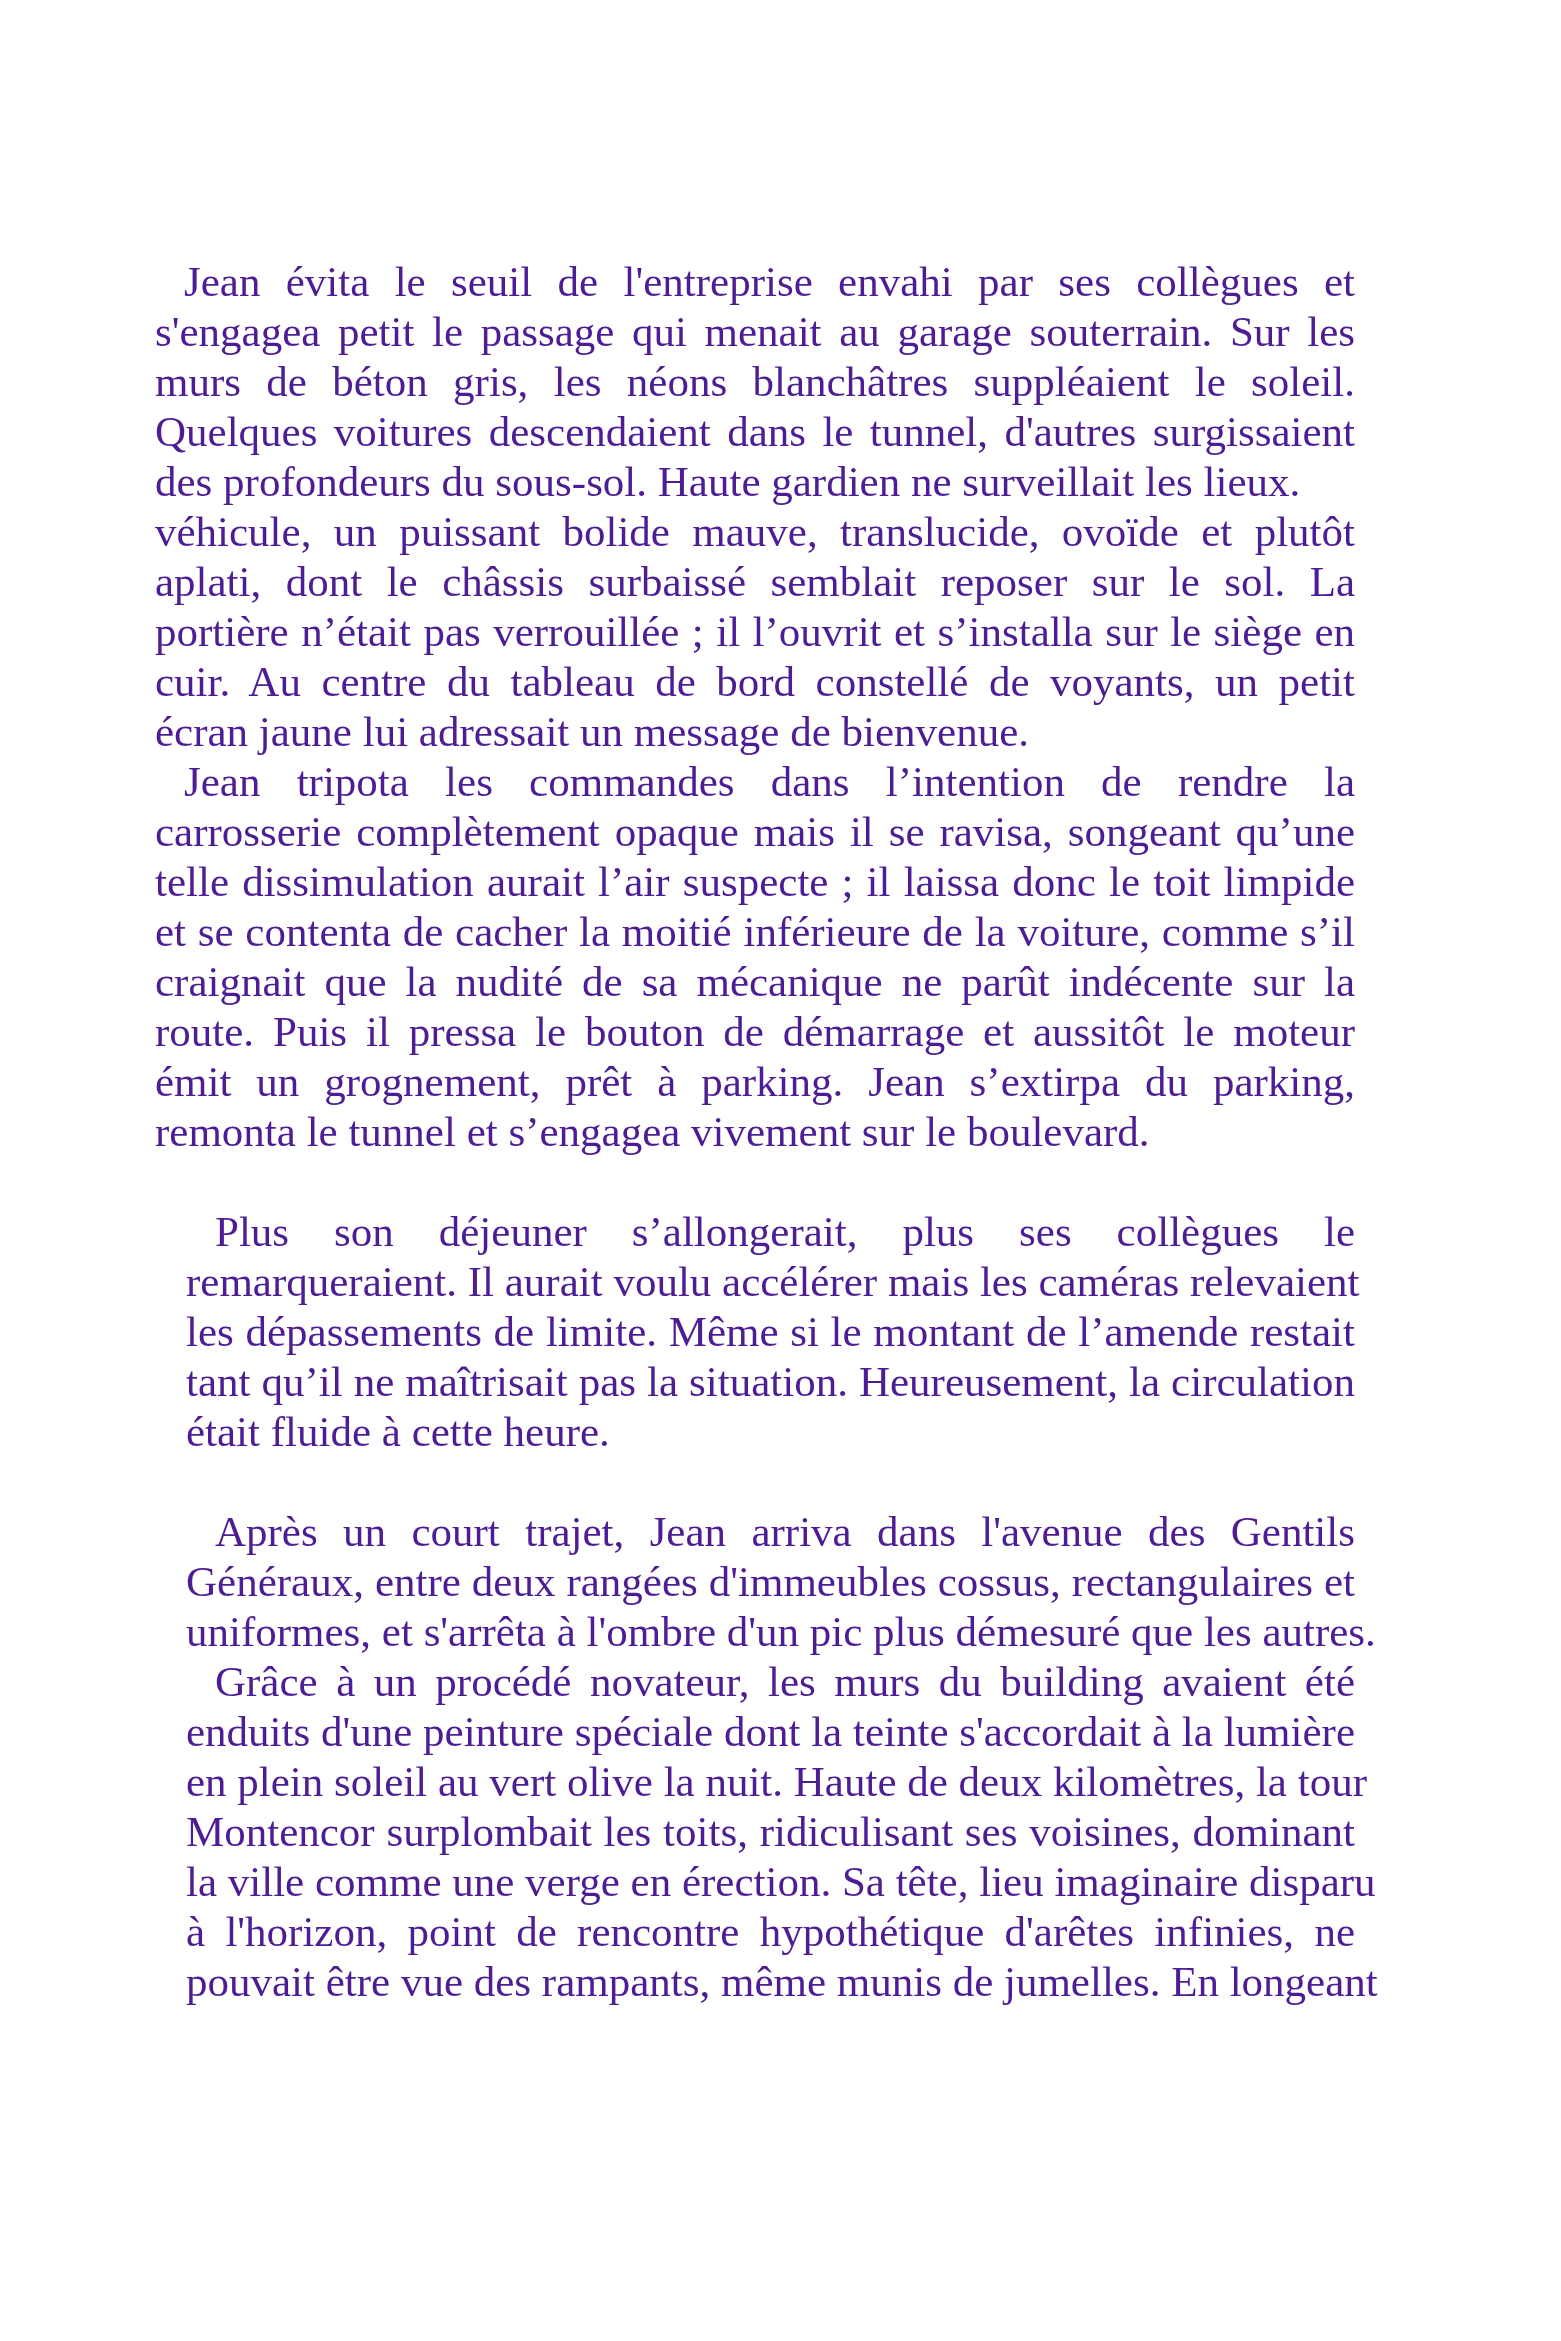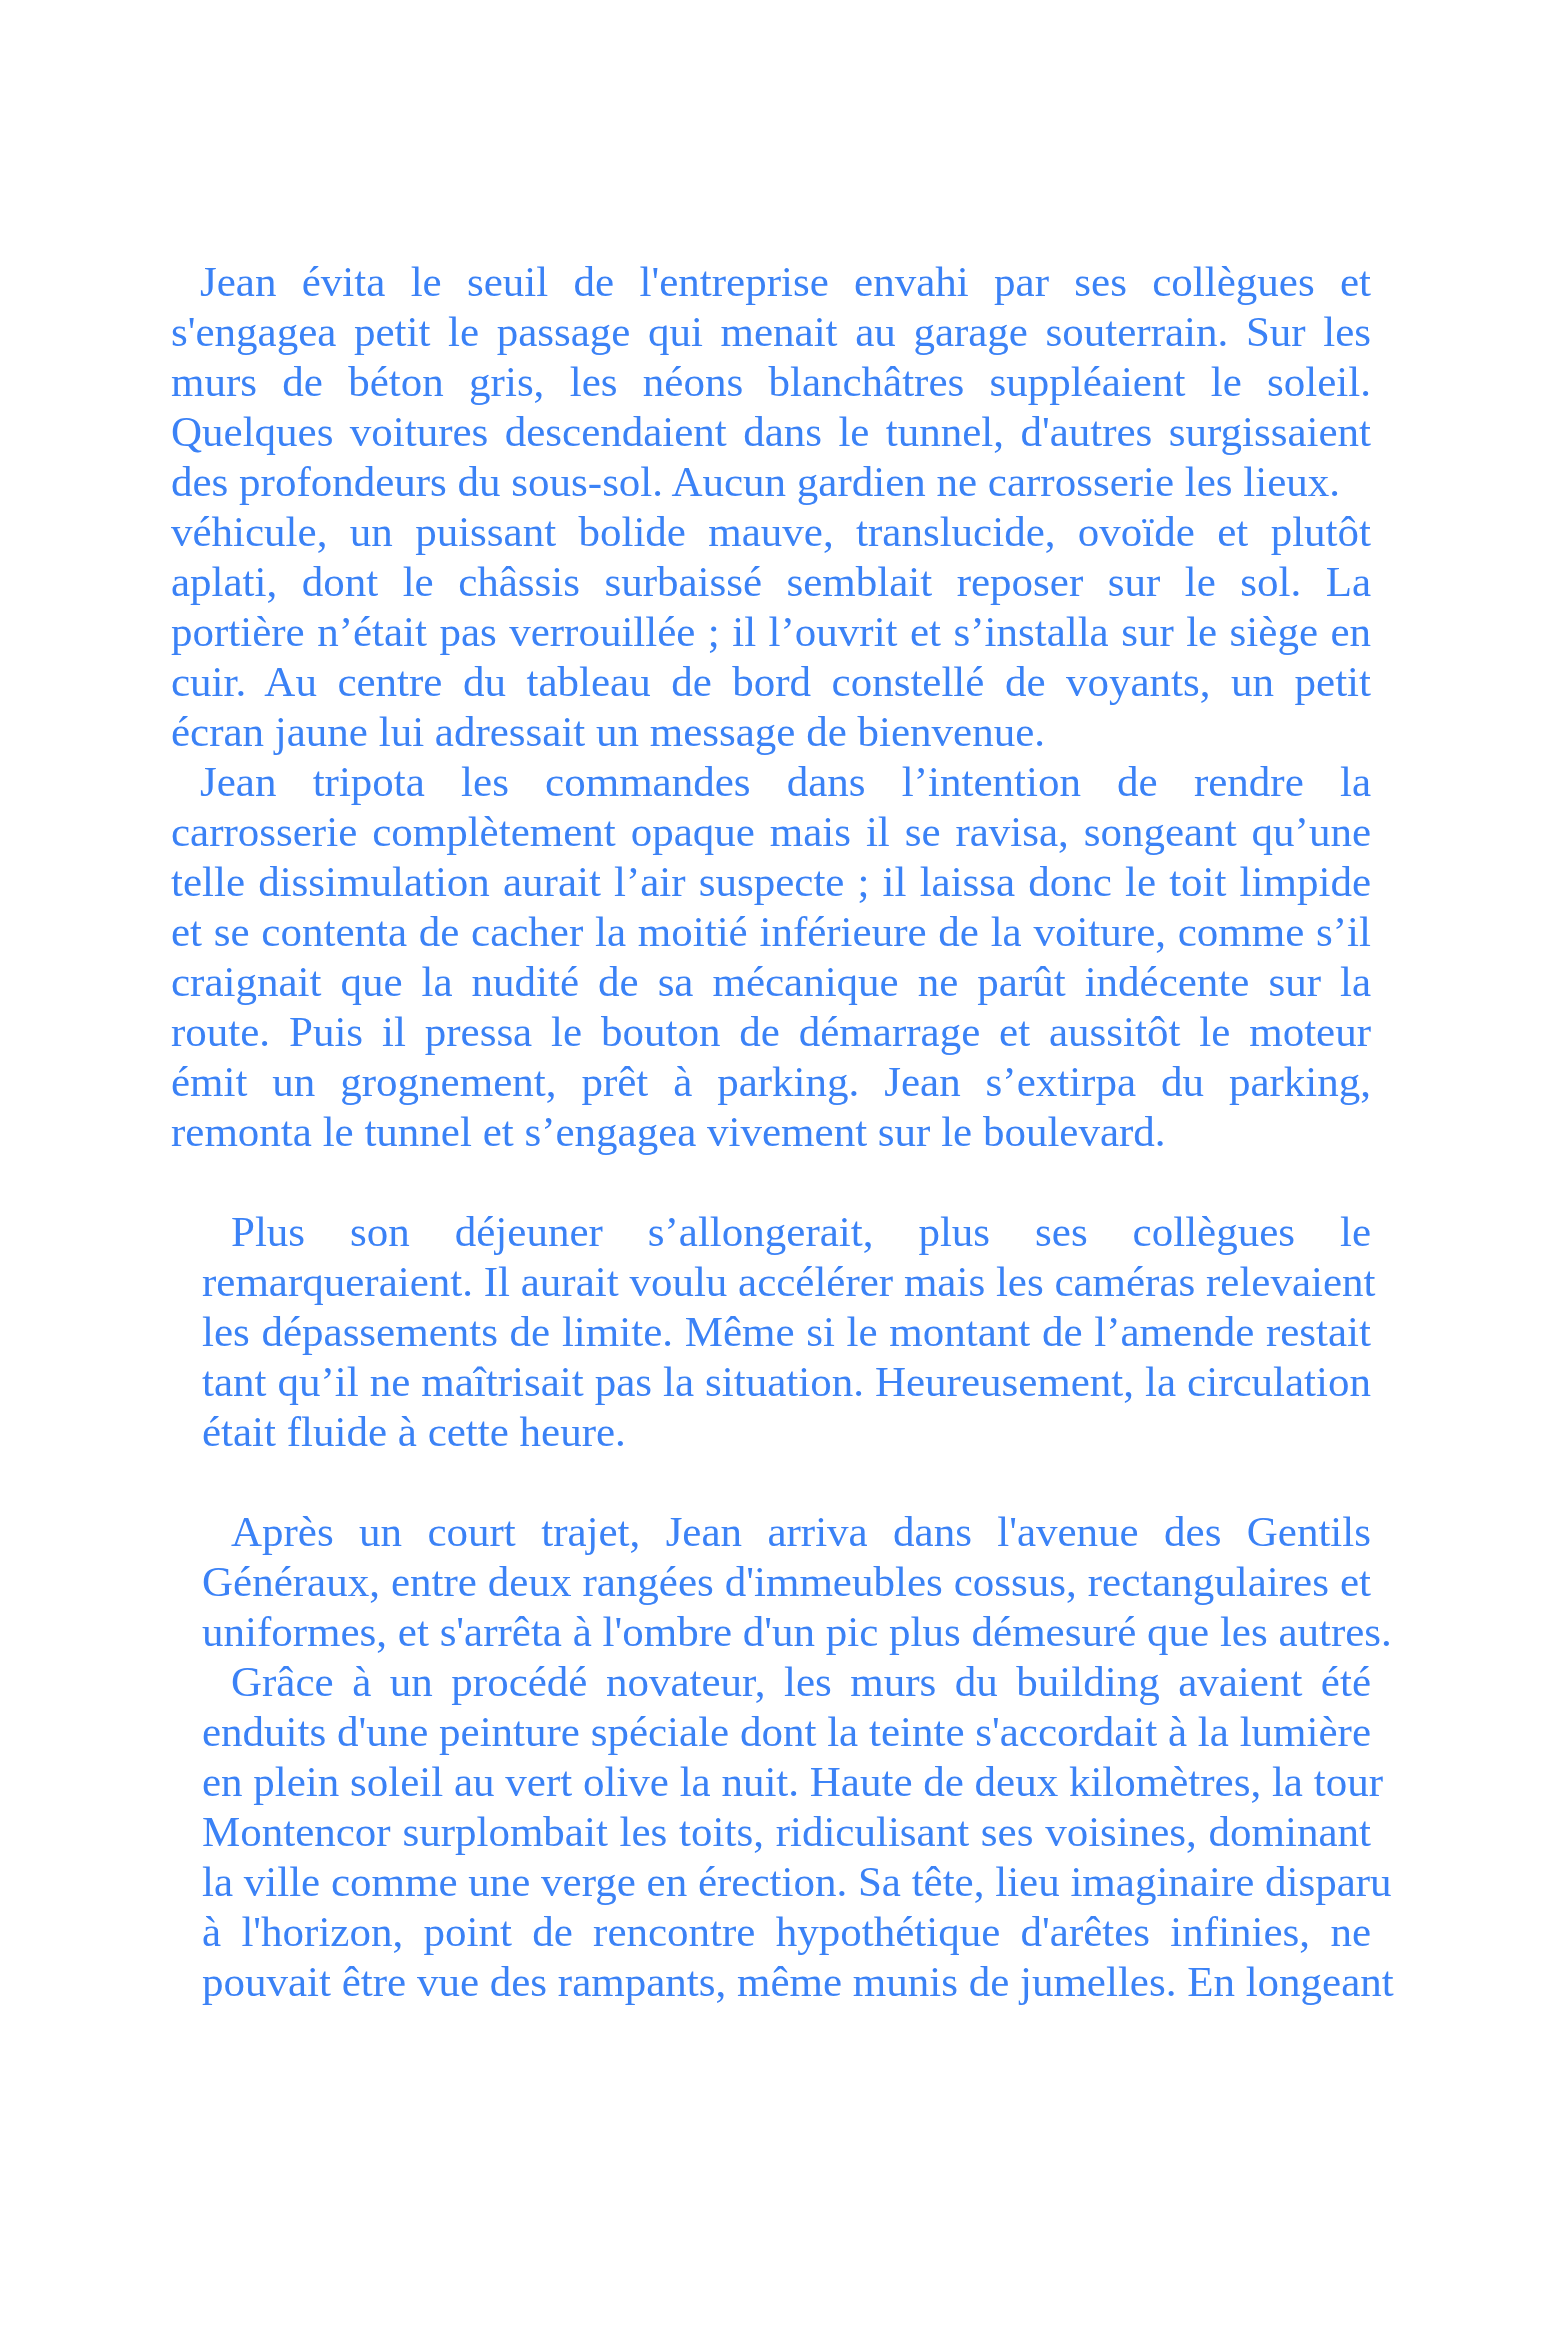--- a/index.html
+++ b/index.html
@@ -16,27 +16,27 @@
     .page {
       position: absolute;
       left: 0;
       top: 0;
       width: 1561px;
       height: 2342px;
       background: #ffffff;
     }
     .text-column {
       position: absolute;
-      left: 171px;
+      left: 155px;
       top: 257px;
       width: 1200px;
       font-family: "Liberation Serif", "DejaVu Serif", serif;
       font-size: 43px;
       line-height: 50px;
-      color: #3b82f6;
+      color: #4c1d95;
     }
     .section { margin: 0; }
     .section + .section { margin-top: 50px; margin-left: 31px; }
     .para { margin: 0; }
     .line {
       display: block;
       white-space: nowrap;
       height: 50px;
       text-align: justify;
       text-align-last: justify;
@@ -55,21 +55,21 @@
 <body>
 
 <div class="page">
   <div class="text-column" id="text-column">
       <div class="section">
         <div class="para">
           <span class="line first full">Jean évita le seuil de l'entreprise envahi par ses collègues et</span>
           <span class="line full">s'engagea petit le passage qui menait au garage souterrain. Sur les</span>
           <span class="line full">murs de béton gris, les néons blanchâtres suppléaient le soleil.</span>
           <span class="line full">Quelques voitures descendaient dans le tunnel, d'autres surgissaient</span>
-          <span class="line last">des profondeurs du sous-sol. Aucun gardien ne carrosserie les lieux.</span>
+          <span class="line last">des profondeurs du sous-sol. Haute gardien ne surveillait les lieux.</span>
         </div>
         <div class="para">
           <span class="line full">véhicule, un puissant bolide mauve, translucide, ovoïde et plutôt</span>
           <span class="line full">aplati, dont le châssis surbaissé semblait reposer sur le sol. La</span>
           <span class="line full">portière n’était pas verrouillée ; il l’ouvrit et s’installa sur le siège en</span>
           <span class="line full">cuir. Au centre du tableau de bord constellé de voyants, un petit</span>
           <span class="line last">écran jaune lui adressait un message de bienvenue.</span>
         </div>
         <div class="para">
           <span class="line first full">Jean tripota les commandes dans l’intention de rendre la</span>

